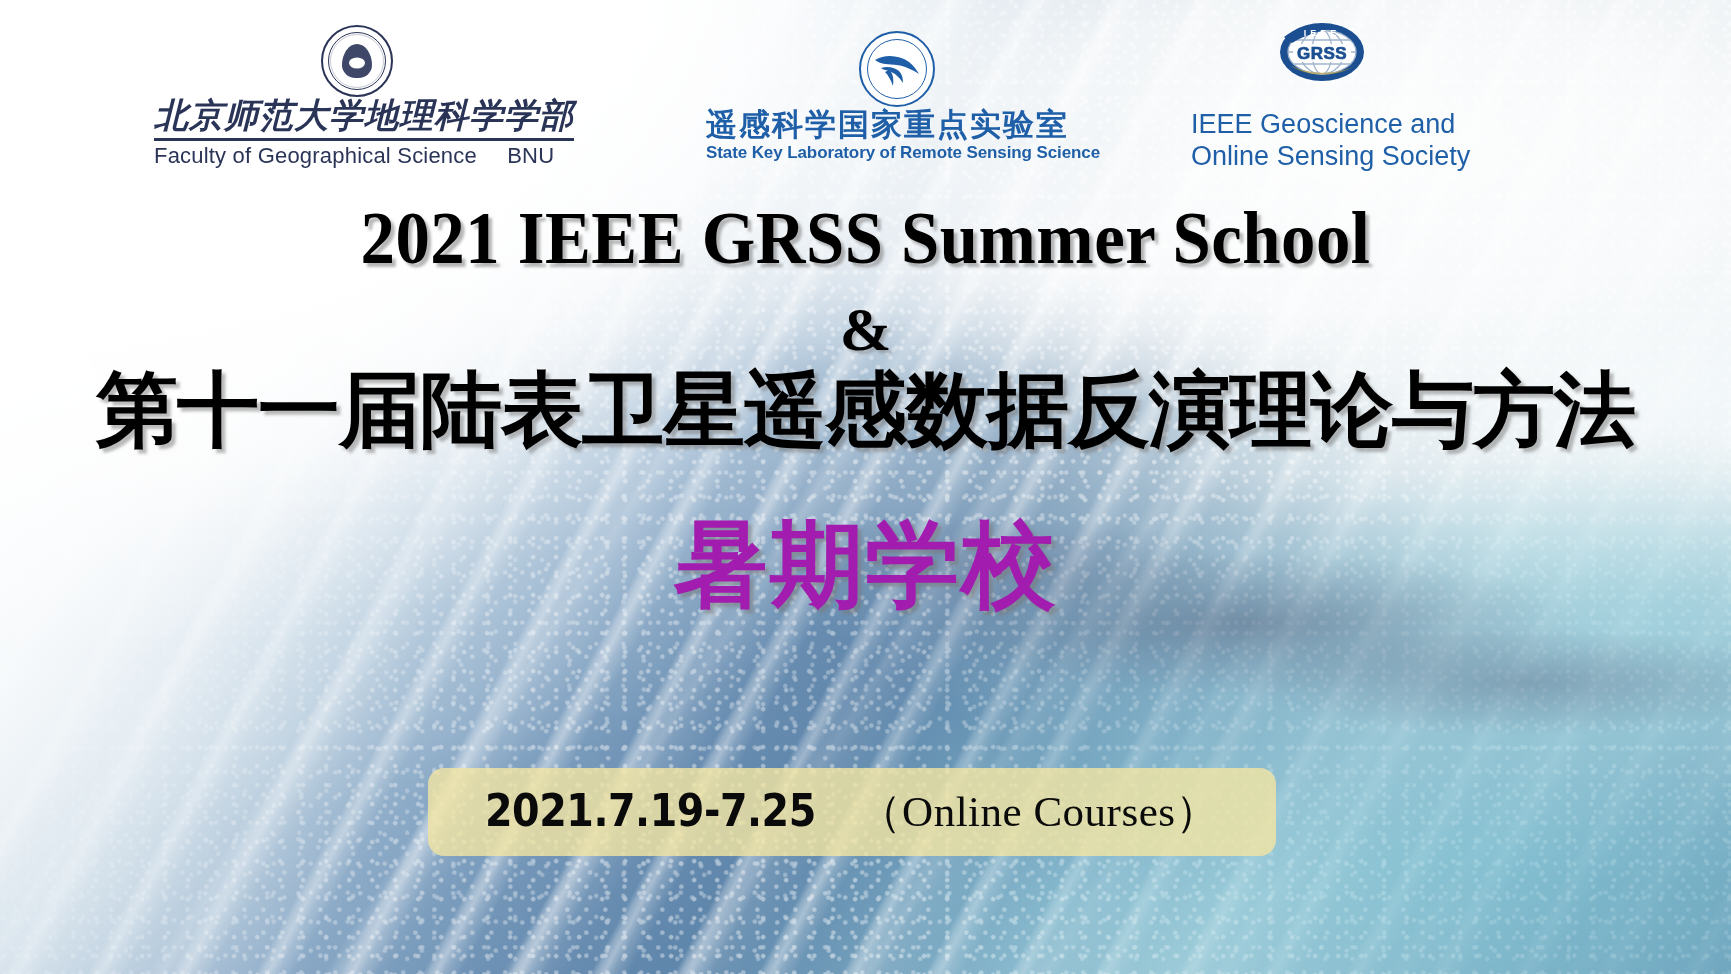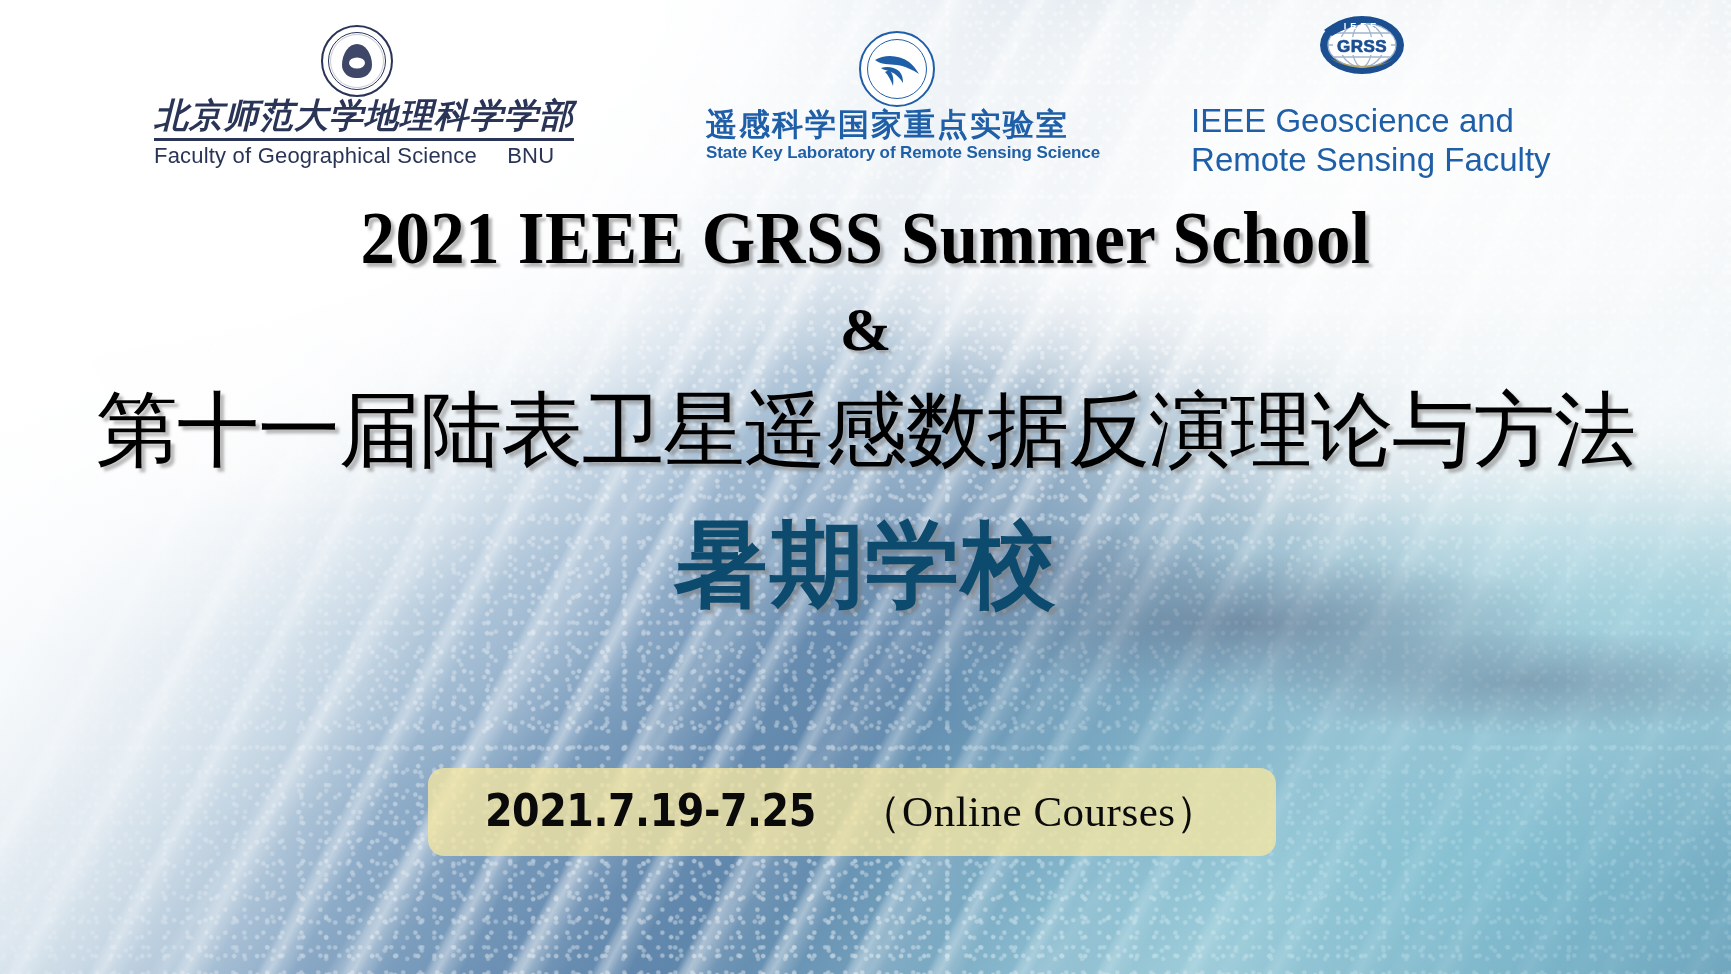--- a/index.html
+++ b/index.html
@@ -198,21 +198,21 @@
     letter-spacing:-0.1px; white-space:nowrap; margin-top:1px;text-align:center;
   }
 
   
   .seal-grss{
     width:88px; height:62px; flex:0 0 88px;
     position:relative;
   }
   .grss-text{
     margin-left:18px;
-    font-size:33px; font-weight:400; color:#1f5fa8;
+    font-size:27px; font-weight:400; color:#1f5fa8;
     line-height:1.18; white-space:nowrap;
   }
 
   
   .titles{
     position:absolute; left:0; top:0; width:1731px;
     text-align:center;
   }
 
   .t-en{
@@ -233,38 +233,38 @@
     top:294px;
     font-family:"Liberation Serif", serif;
     font-weight:700;
     font-size:62px;
     color:#000000;
     text-shadow: 3px 3px 3px rgba(120,120,120,0.5);
   }
 
   .t-cn1{
     position:absolute; left:0; width:1731px;
-    top:376px;
+    top:356px;
     font-family:"DejaVu Sans", sans-serif;
-    font-weight:400;
+    font-weight:700;
     font-size:82px;
     letter-spacing:-1px;
     color:#000000;
     text-shadow: 4px 4px 3px rgba(120,120,120,0.5);
     white-space:nowrap;
   }
 
   .t-cn2{
     position:absolute; left:0; width:1731px;
     top:502px;
     font-family:"DejaVu Sans", sans-serif;
     font-weight:700;
     font-size:94px;
     letter-spacing:2px;
-    color:#0c4a6e;
+    color:#a21caf;
     text-shadow: 4px 4px 3px rgba(120,120,120,0.5);
     white-space:nowrap;
   }
 
   
   .date-banner{
     position:absolute;
     left:428px; top:768px;
     width:848px; height:88px;
     background:rgba(243,229,163,0.80);
@@ -359,21 +359,21 @@
           </g>
           <path d="M6 16 C20 4 44 2 66 6 C50 8 30 12 14 22 Z" fill="#1B4F91"></path>
           <text x="44" y="15" text-anchor="middle" font-family="Liberation Sans, sans-serif" font-size="9" font-weight="700" fill="#ffffff" letter-spacing="4">IEEE</text>
           <rect x="15" y="23" width="58" height="18" rx="3" fill="#ffffff" opacity="0.92"></rect>
           <text x="44" y="38" text-anchor="middle" font-family="Liberation Sans, sans-serif" font-size="17" font-weight="700" fill="#1B4F91" letter-spacing="0.5" stroke="#1B4F91" stroke-width="0.7">GRSS</text>
           <path d="M12 44 C26 56 60 57 76 45 C62 54 28 54 12 44 Z" fill="#C9A227" opacity="0.55"></path>
         </svg>
       </div>
       <div class="grss-text">
         <div>IEEE Geoscience and</div>
-        <div>Remote Sensing Faculty</div>
+        <div>Online Sensing Society</div>
       </div>
     </div>
 
   </div>
 
   <div class="titles">
     <div class="t-en">2021 IEEE GRSS Summer School</div>
     <div class="t-amp">&amp;</div>
     <div class="t-cn1">第十一届陆表卫星遥感数据反演理论与方法</div>
     <div class="t-cn2">暑期学校</div>

